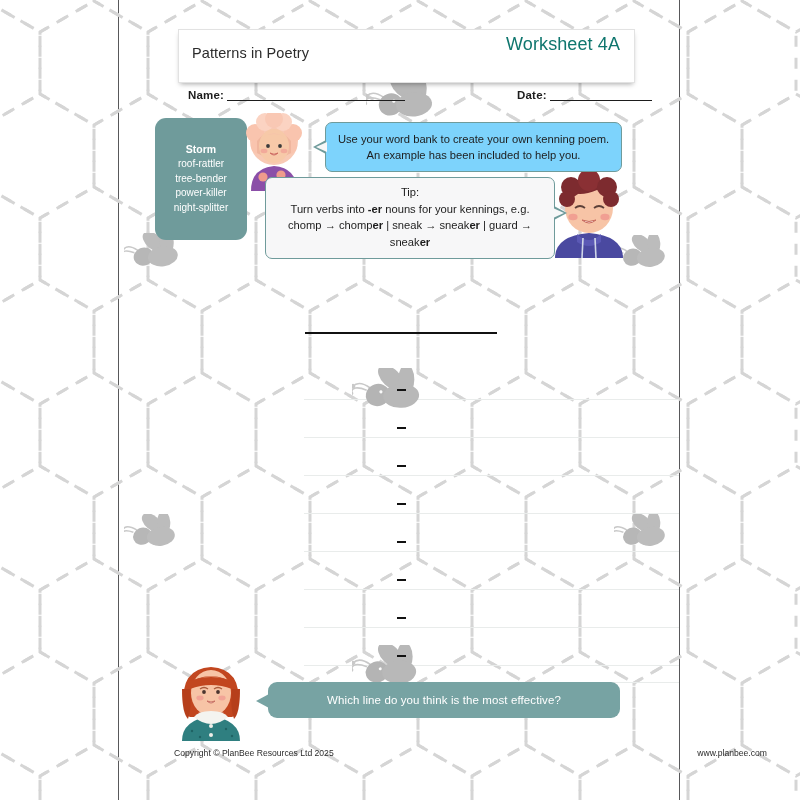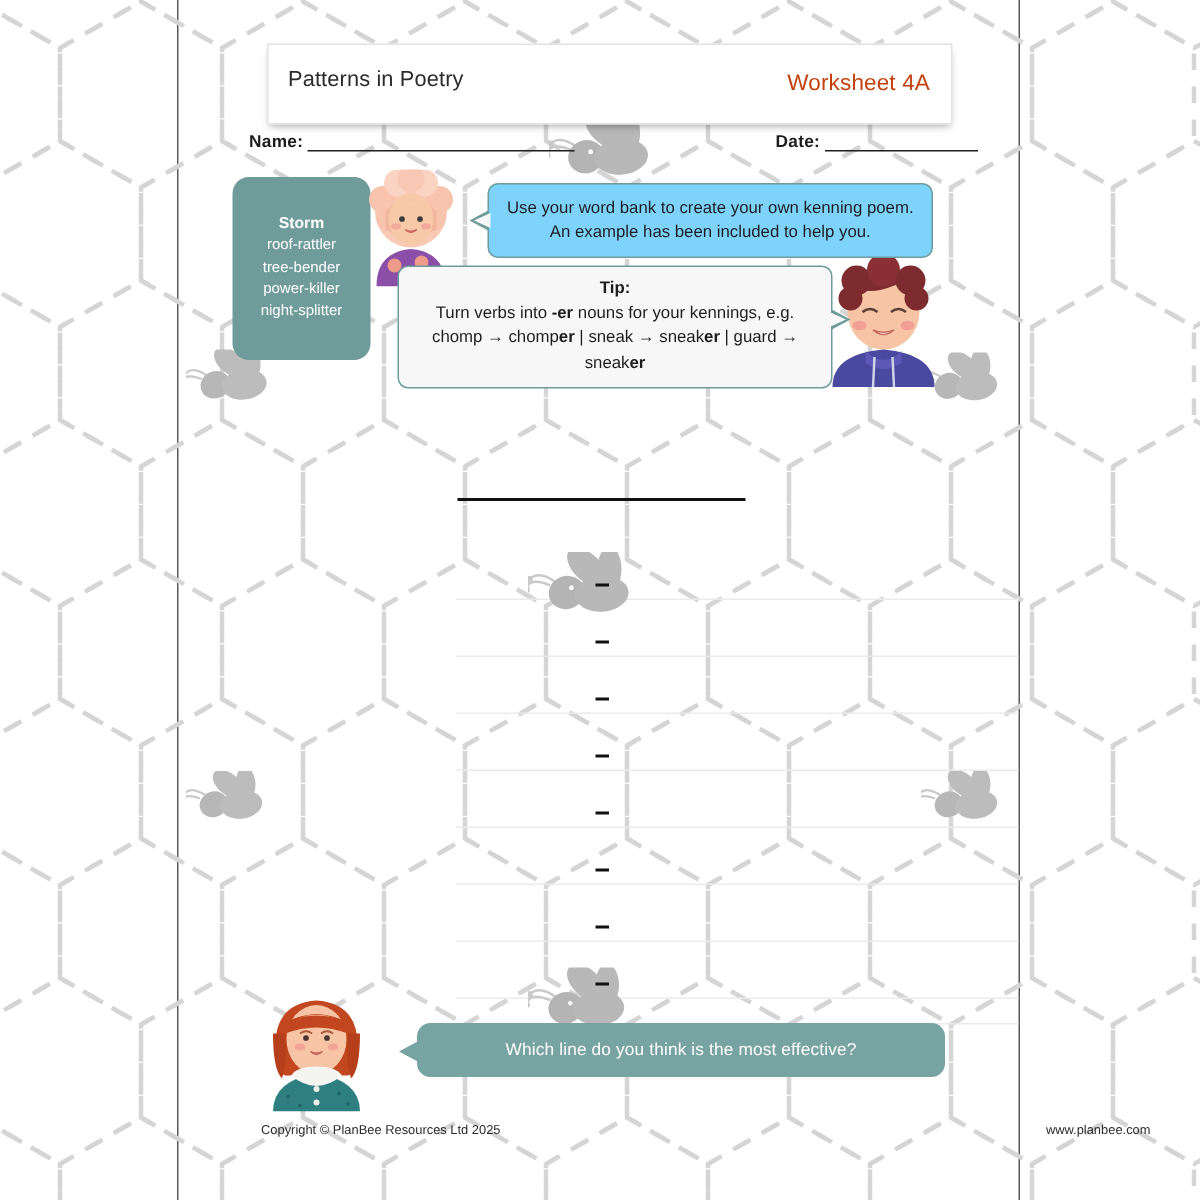--- a/index.html
+++ b/index.html
@@ -44,32 +44,32 @@
     background: #ffffff;
     border: 0.8px solid #e2e2e2;
     box-shadow: 0 3px 5px -2px rgba(0,0,0,0.35);
     z-index: 6;
   }
   .header-card .h-left {
     position: absolute; left: 13px; top: 15px;
     font-size: 14.5px; color: #2b2b2b; letter-spacing: .1px;
   }
   .header-card .h-right {
-    position: absolute; right: 14px; top: 17px;
-    font-size: 15px; color: #c2410c; letter-spacing: .1px;
+    position: absolute; right: 14px; top: 4px;
+    font-size: 18px; color: #0f766e; letter-spacing: .1px;
   }
 
   
   .field { position: absolute; z-index: 6; font-size: 11.5px; color: #1d1d1d; }
   .field .lbl { font-weight: bold; letter-spacing: .2px; }
   .field .rule {
     display: inline-block; vertical-align: bottom;
     border-bottom: 1.1px solid #1d1d1d; height: 11px;
   }
-  #field-name { left: 166px; top: 89px; }
+  #field-name { left: 188px; top: 89px; }
   #field-name .rule { width: 178px; }
   #field-date { left: 505px; top: 89px; margin-left: 12px; }
   #field-date .rule { width: 102px; }
 
   
   #word-bank {
     position: absolute; left: 155px; top: 118px;
     width: 92px; height: 122px;
     background: #6f9b9b; border-radius: 11px;
     z-index: 5;
@@ -124,24 +124,24 @@
     border-bottom: 7px solid transparent;
     border-left: 13px solid #6f9b9b;
   }
   #bubble-tip .tail-in {
     position: absolute; right: -10px; top: 30px;
     width: 0; height: 0;
     border-top: 5px solid transparent;
     border-bottom: 5px solid transparent;
     border-left: 11px solid #f7f7f8;
   }
-  .tip-head { font-weight: bold; display: block; }
+  .tip-head { font-weight: normal; display: block; }
 
   #bubble-bottom {
-    left: 278px; top: 682px; width: 352px; height: 36px;
+    left: 268px; top: 682px; width: 352px; height: 36px;
     background: #77a3a3;
     border-radius: 9px;
     z-index: 6;
     display: flex; align-items: center; justify-content: center;
     color: #ffffff; font-size: 11.5px; letter-spacing: .1px;
   }
   #bubble-bottom .tail {
     position: absolute; left: -12px; top: 12px;
     width: 0; height: 0;
     border-top: 7px solid transparent;

